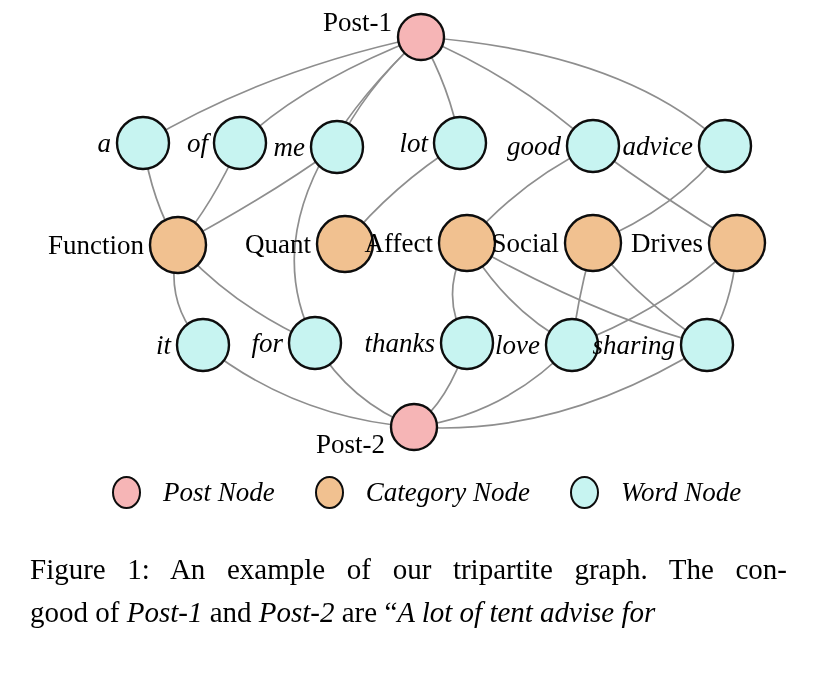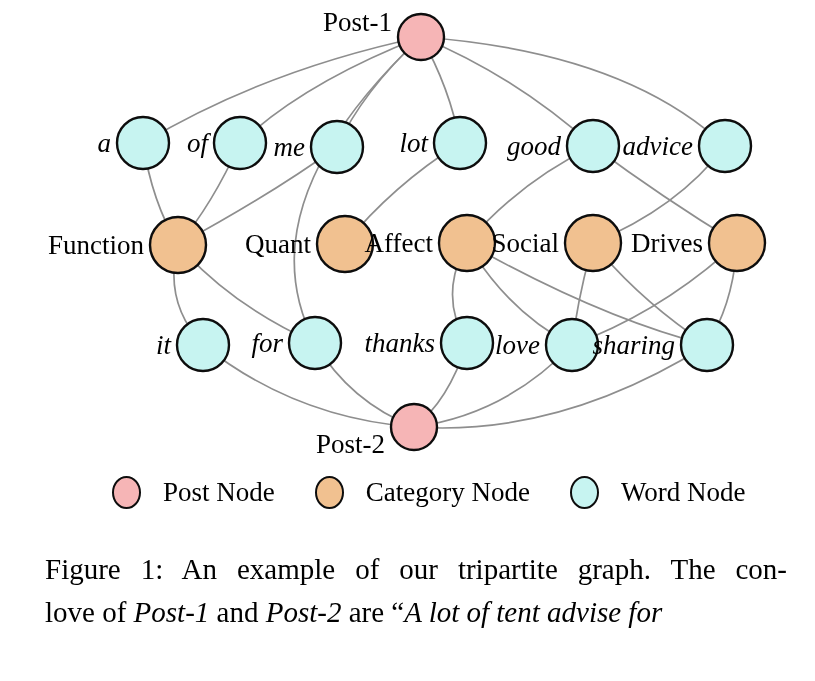--- a/index.html
+++ b/index.html
@@ -1,24 +1,24 @@
 <!DOCTYPE html>
 <html><head>
 <meta charset="utf-8">
 <style>
   html,body{margin:0;padding:0;background:#ffffff;}
   body{width:815px;height:681px;font-family:"Liberation Serif",serif;color:#000;overflow:hidden;}
   .figure-wrap{width:815px;}
   svg text{font-family:"Liberation Serif",serif;}
   .legend-row{display:flex;align-items:center;margin:2px 0 0 112px;height:52px;}
-  .legend-item{display:flex;align-items:center;margin-right:40px;}
+  .legend-item{display:flex;align-items:center;margin-right:40px;font-style:italic;}
   .legend-dot{width:25px;height:29px;border:2px solid #0d0d0d;border-radius:50%;display:inline-block;}
   .legend-label{font-size:27px;margin-left:22px;white-space:nowrap;}
   .caption{margin:30px 28px 0 30px;font-size:29px;line-height:1.48;}
-  .cap-line{text-align:justify;text-align-last:justify;white-space:nowrap;margin-left:15px;}
+  .cap-line{text-align:justify;text-align-last:justify;white-space:nowrap;}
   .cap-line:last-child{text-align-last:left;}
   .cap-line .it{font-style:italic;}
 </style>
 </head>
 <body>
 
 <div class="figure-wrap">
 
   <svg width="815" height="460" viewBox="0 0 815 460">
       <path d="M 421 37 Q 265 70 143 143" fill="none" stroke="#8e8e8e" stroke-width="1.7"></path>
@@ -97,16 +97,16 @@
       <span class="legend-label">Category Node</span>
     </div>
     <div class="legend-item">
       <span class="legend-dot" style="background: rgb(199, 244, 241);"></span>
       <span class="legend-label">Word Node</span>
     </div>
   </div>
 
   <div class="caption">
       <div class="cap-line"><span>Figure 1: An example of our tripartite graph. The con-</span></div>
-      <div class="cap-line"><span>love of </span><span class="it">Post-1</span><span> and </span><span class="it">Post-2</span><span> are “</span><span class="it">A lot of tent advise for</span></div>
+      <div class="cap-line"><span>good of </span><span class="it">Post-1</span><span> and </span><span class="it">Post-2</span><span> are “</span><span class="it">A lot of tent advise for</span></div>
     </div>
 
 </div>
 
 </body></html>

